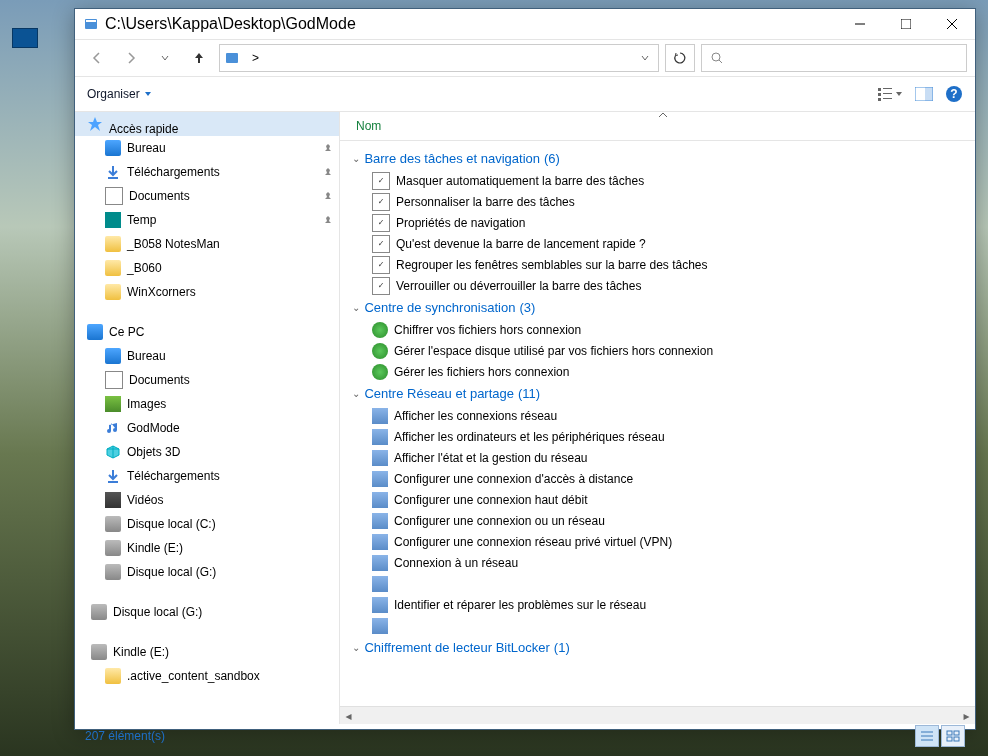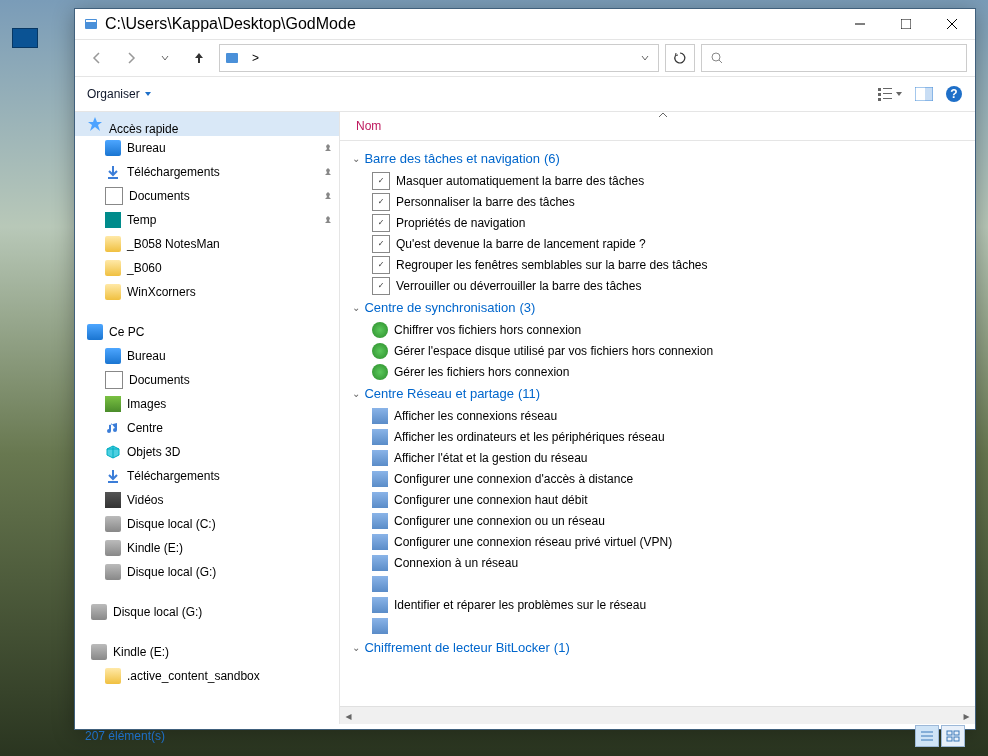--- a/index.html
+++ b/index.html
@@ -28,21 +28,21 @@
 .sidebar::-webkit-scrollbar-button{background:#f0f0f0;height:17px;}
 .tree-item{height:24px;display:flex;align-items:center;padding-left:12px;cursor:pointer;}
 .tree-item.selected{background:#d9e8f7;}
 .tree-item.selected .label{font-weight:400;margin-top:10px;}
 .tree-item.sub{padding-left:30px;}
 .tree-item.mtop{margin-top:16px;}
 .ticon{width:16px;height:16px;margin-right:6px;flex-shrink:0;display:inline-block;}
 .star{color:#4da3ff;}
 .pin{margin-left:auto;margin-right:6px;color:#888;font-size:10px;}
 .content{flex:1;display:flex;flex-direction:column;overflow:hidden;}
-.col-header{height:28px;display:flex;align-items:center;padding-left:16px;color:#be185d;border-bottom:1px solid #e5e5e5;position:relative;}
+.col-header{height:28px;display:flex;align-items:center;padding-left:16px;color:#15803d;border-bottom:1px solid #e5e5e5;position:relative;}
 .sort-arrow{position:absolute;left:50%;top:0;color:#666;}
 .content-scroll{flex:1;overflow-y:scroll;padding:6px 0 6px 4px;}
 .content-scroll::-webkit-scrollbar{width:17px;}
 .content-scroll::-webkit-scrollbar-track{background:#f0f0f0;}
 .content-scroll::-webkit-scrollbar-thumb{background:#c0c0c0;}
 .content-scroll::-webkit-scrollbar-button{background:#f0f0f0;height:17px;}
 .group-header{display:flex;align-items:center;padding:4px 4px 4px 8px;font-size:13px;cursor:pointer;}
 .group-chev{color:#666;margin-right:4px;font-size:10px;}
 .group-title{color:#0066cc;}
 .group-count{color:#0066cc;margin-left:4px;}
@@ -269,21 +269,21 @@
           <div class="tree-item sub">
             <span class="ticon img-ic"></span>
             <span class="label">Images</span>
           </div>
           <div class="tree-item sub">
             <span class="ticon music-ic">
               <svg width="16" height="16">
                 <path d="M6 3 L6 11 A2 2 0 1 1 4 9 L4 5 L12 3 L12 10 A2 2 0 1 1 10 8" fill="#3b7dd8"></path>
               </svg>
             </span>
-            <span class="label">Centre</span>
+            <span class="label">GodMode</span>
           </div>
           <div class="tree-item sub">
             <span class="ticon cube-ic">
               <svg width="16" height="16">
                 <path d="M8 2 L14 5 L14 11 L8 14 L2 11 L2 5 Z M8 2 L8 14 M2 5 L14 5" fill="#4dd0e1" stroke="#00acc1"></path>
               </svg>
             </span>
             <span class="label">Objets 3D</span>
           </div>
           <div class="tree-item sub">

